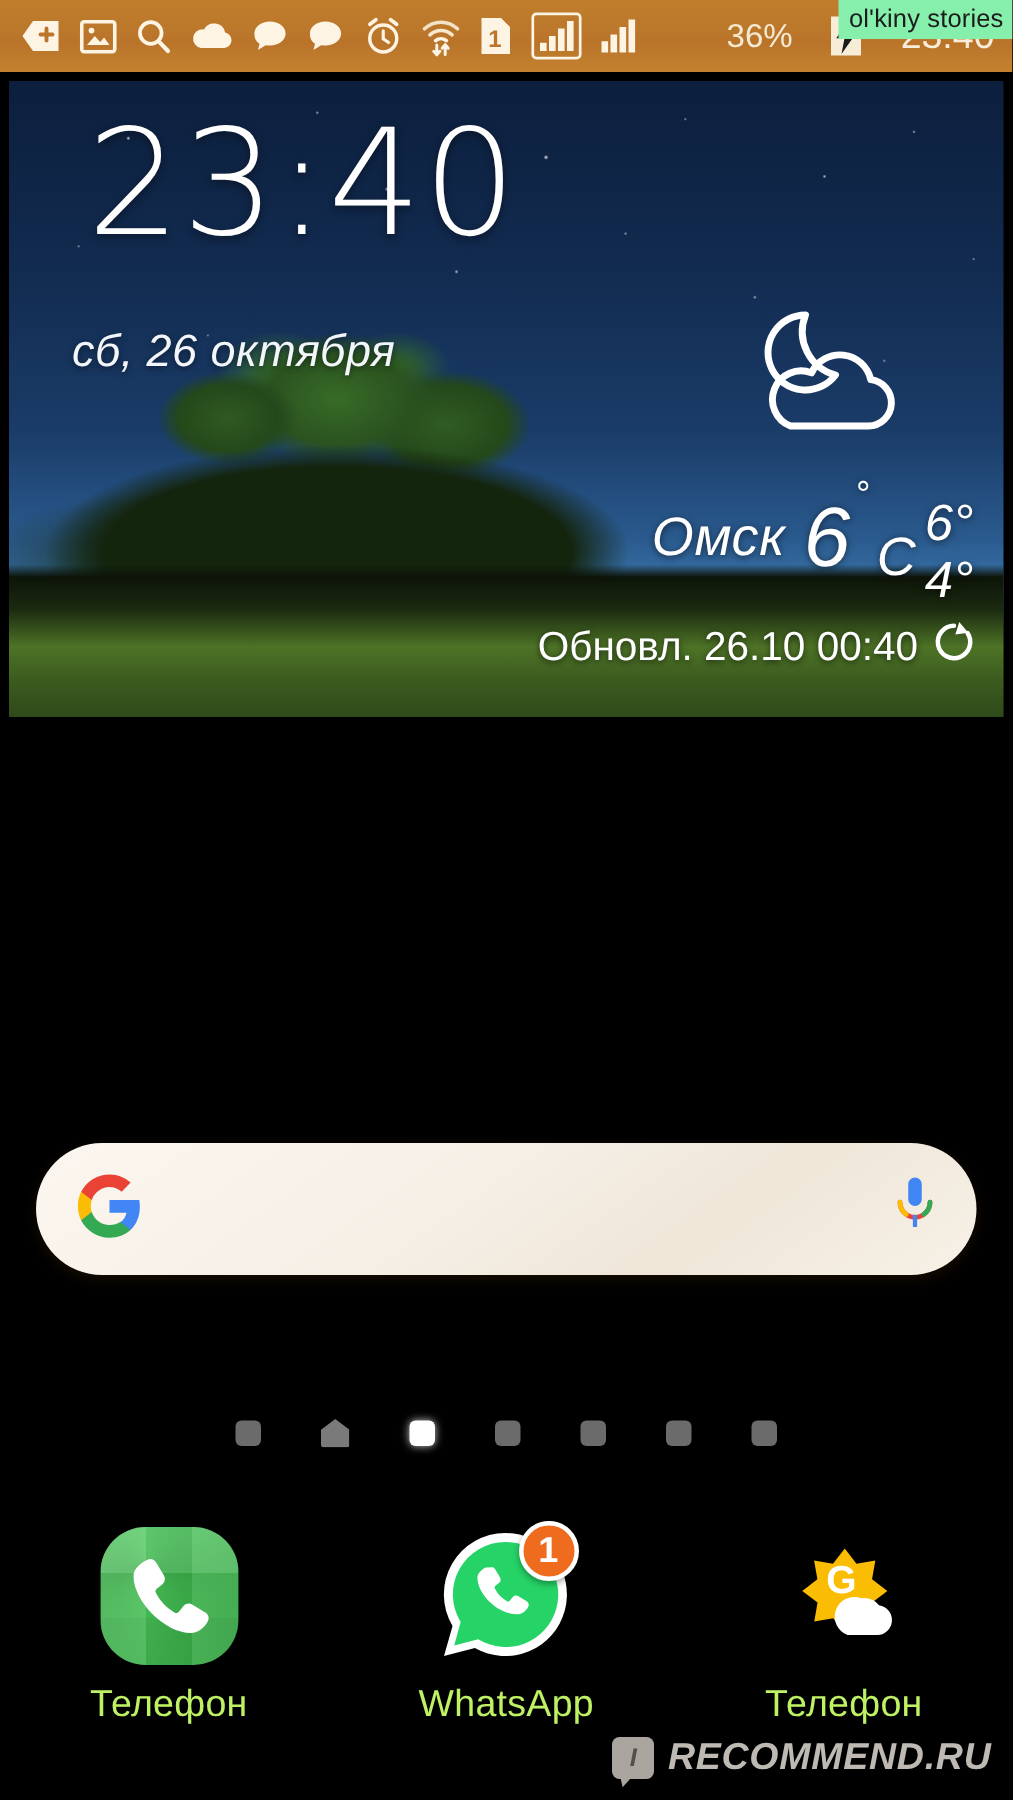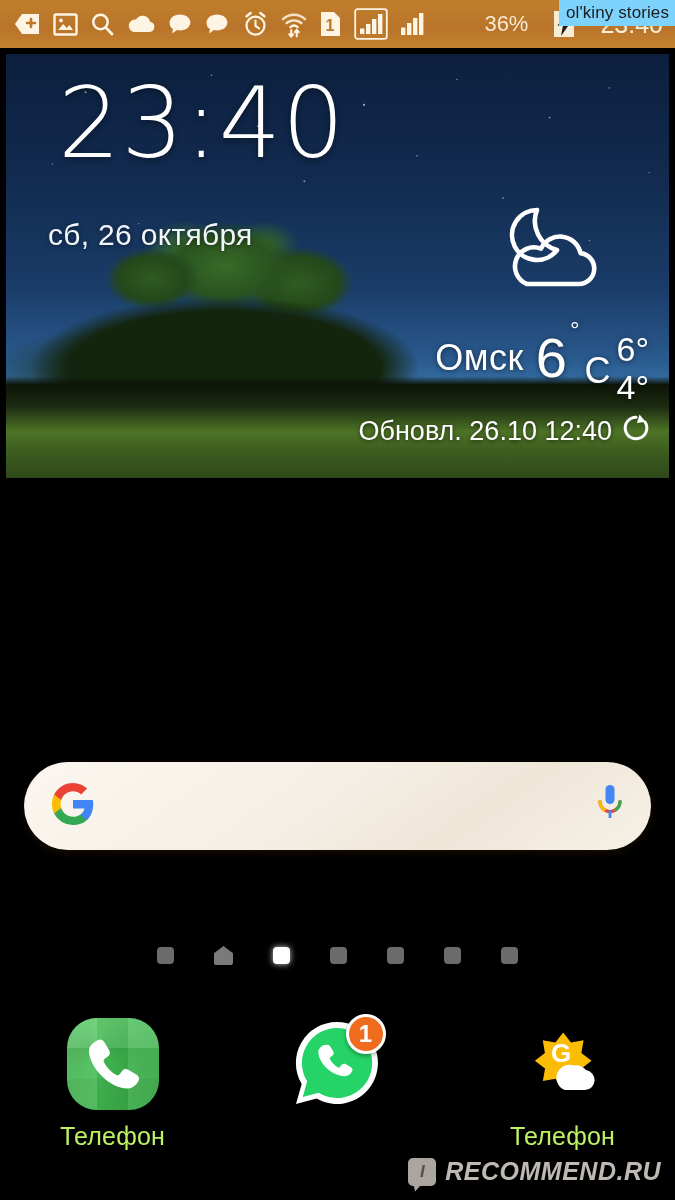--- a/index.html
+++ b/index.html
@@ -32,21 +32,21 @@
   .sicon { position:relative; display:inline-flex; align-items:center; justify-content:center;
            height:30px; color:#fdf4e3; flex:0 0 auto; }
   .sicon svg { display:block; }
   #sb-left { display:flex; align-items:center; gap:12px; margin-left:6px; }
   #sb-right { margin-left:auto; display:flex; align-items:center; gap:23px; padding-right:4px;}
   .battpct { font-size:22px; color:#f6e9d2; letter-spacing:0px; }
   .sbtime  { font-size:25px; color:#f9eeda; letter-spacing:0px; }
 
   
   #wm-top {
-    position:absolute; top:0; right:0; background:#7dd3fc; color:#1c1c1c;
+    position:absolute; top:0; right:0; background:#86efac; color:#1c1c1c;
     font-size:17px; padding:4px 6px 5px 7px; line-height:1; letter-spacing:0.1px;
     z-index:40;
   }
 
   
   #widget {
     position:absolute; left:6px; top:54px; width:663px; height:424px; overflow:hidden;
     background:
       
       linear-gradient(to bottom, rgba(0,0,0,0) 76%, rgba(8,22,6,0.0) 76%),
@@ -83,26 +83,28 @@
   #w-time {
     position:absolute; left:52px; top:20px;
     font-size:98px; font-weight:300; color:#ffffff; line-height:1;
     letter-spacing:1px; text-shadow:0 2px 6px rgba(0,0,0,.45);
     font-family:"DejaVu Sans", sans-serif;
   }
   #w-date {
     position:absolute; left:42px; top:164px;
     font-size:30px; color:#f2f6fa; letter-spacing:0.3px;
     text-shadow:0 1px 4px rgba(0,0,0,.5);
+    font-style:italic;
   }
   #w-icon { position:absolute; right:58px; top:148px; width:132px; height:92px; }
   #w-temp {
     position:absolute; right:20px; top:278px;
     display:flex; align-items:flex-start; color:#fff;
     text-shadow:0 1px 5px rgba(0,0,0,.55);
+    font-style:italic;
   }
   .w-city { font-size:36px; line-height:1.45; letter-spacing:0.5px; }
   .w-cur  { font-size:56px; line-height:1; margin-left:12px; position:relative; top:-2px;}
   .w-deg  { font-size:24px; position:relative; top:-16px; left:3px;}
   .w-unit { font-size:36px; position:relative; top:18px; left:8px;}
   .w-hilo { margin-left:14px; display:flex; flex-direction:column; line-height:1.0; }
   .w-hi, .w-lo { font-size:34px; }
   .w-lo { margin-top:4px; }
   #w-upd {
     position:absolute; right:18px; bottom:28px; display:flex; align-items:center; gap:9px;
@@ -298,21 +300,21 @@
       <span class="w-cur">6</span>
       <span class="w-deg">°</span>
       <span class="w-unit">C</span>
       <span class="w-hilo">
         <span class="w-hi">6°</span>
         <span class="w-lo">4°</span>
       </span>
     </div>
 
     <div id="w-upd">
-      <span>Обновл. 26.10 12:40</span>
+      <span>Обновл. 26.10 00:40</span>
       <span>
         <svg width="30" height="30" viewBox="0 0 30 30">
             <path d="M15 4.2a10.8 10.8 0 1 0 9 4.8" fill="none" stroke="#fff" stroke-width="3" stroke-linecap="round"></path>
             <path d="M18.5 1.6l6 7.2-8.6 1.2z" fill="#fff"></path>
           </svg>
       </span>
     </div>
   </div>
 
   <div id="searchbar">
@@ -363,20 +365,21 @@
       <div class="dockicon">
         <div class="ic-wa">
           <svg width="90" height="90" viewBox="0 0 90 90">
             <path d="M45 4a41 41 0 0 0-35.3 62L4 86l20.6-5.4A41 41 0 1 0 45 4z" fill="#ffffff"></path>
             <path d="M45 10a35 35 0 0 0-29.9 53.3L10.8 79l16-4.2A35 35 0 1 0 45 10z" fill="#25d366"></path>
             <path d="M34.2 27c1.6-.8 3 -.2 3.9 1.2l3.2 5.3c.8 1.4.5 2.9-.7 3.9l-2.3 1.8c-.6.5-.7 1.2-.4 1.8 1.6 3.2 4.8 6.7 8.1 8.5.6.3 1.3.2 1.8-.4l1.9-2.3c1-1.2 2.5-1.5 3.9-.7l5.3 3.2c1.5.9 2.1 2.4 1.2 4-1.4 2.7-4.1 4.9-7.2 4.9-13.3 0-26.6-13.6-26.6-24.4 0-3.1 2.8-5.4 5.5-6.8z" fill="#ffffff"></path>
           </svg>
           <span class="badge">1</span>
         </div>
       </div>
+      <div class="docklabel">WhatsApp</div>
     </div>
 
     <div class="dockitem">
       <div class="dockicon">
         <svg width="92" height="92" viewBox="0 0 92 92">
           <path d="M46 10l7.4 9.6 12-2.1-2.1 12L73 36.9l-9.6 7.4 2.1 12-12-2.1L46 63.8l-7.4-9.6-12 2.1 2.1-12L19 36.9l9.6-7.4-2.1-12 12 2.1z" fill="#fbbc04" transform="translate(0,6) scale(1.05) translate(-2,-2)"></path>
           <text x="44" y="44" font-family="Liberation Sans, sans-serif" font-size="26" font-weight="bold" fill="#ffffff" text-anchor="middle">G</text>
           <path d="M48 72h20a10 10 0 0 0 1-19.9A13.5 13.5 0 0 0 57 47.5 10.3 10.3 0 0 0 48 72z" fill="#ffffff"></path>
         </svg>
       </div>

